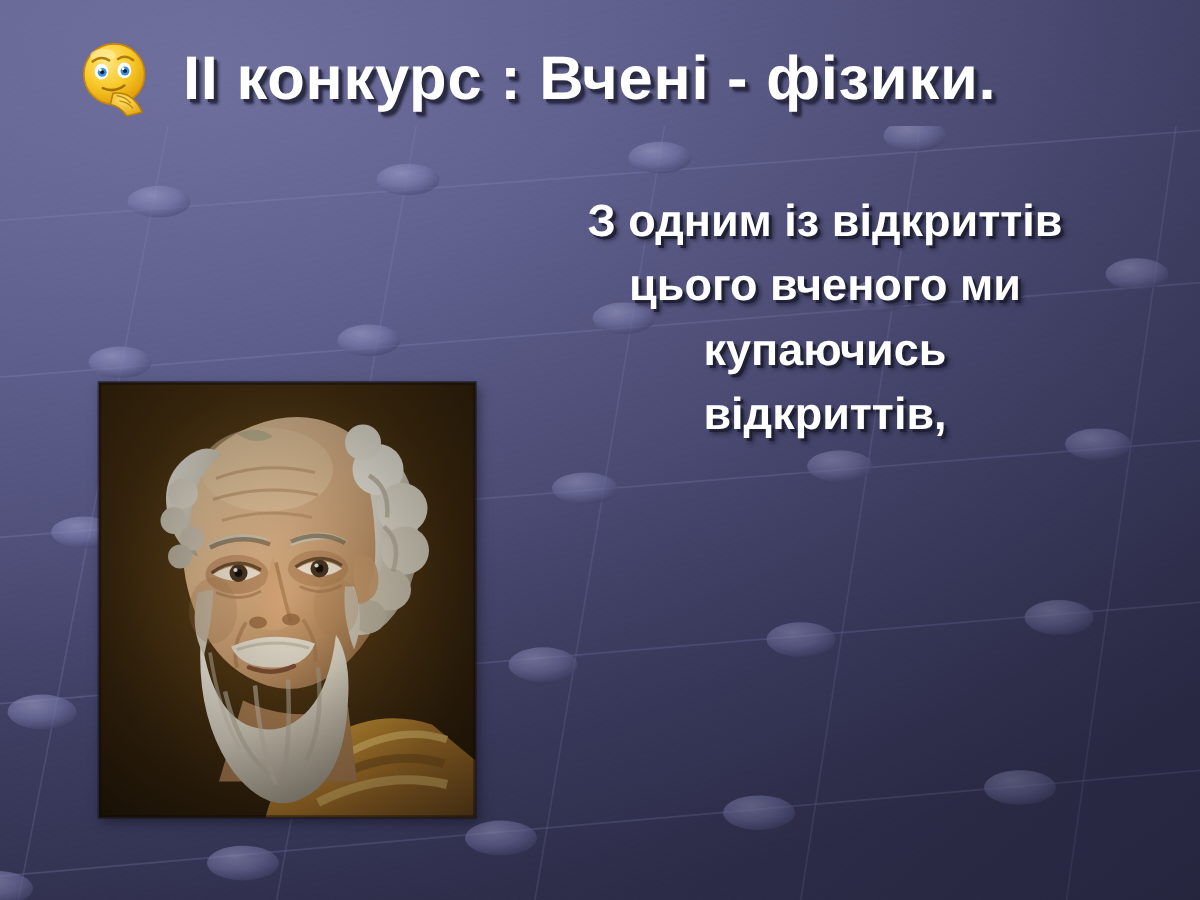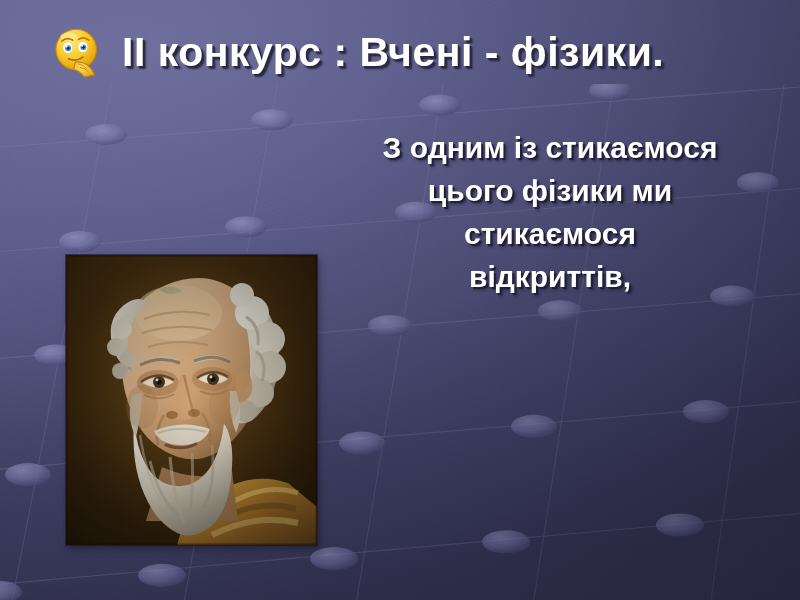--- a/index.html
+++ b/index.html
@@ -233,23 +233,23 @@
 
       <path d="M30 44 q9 -1 15 4 q5 4 8 11 l-12 3 q-6 -8 -13 -9 z" fill="url(#handG)" stroke="#b97f05" stroke-width="1.2"></path>
       <path d="M33 46 q7 1 11 6" stroke="#c08706" stroke-width="1" fill="none"></path>
       <path d="M35 50 q7 1 11 6" stroke="#c08706" stroke-width="1" fill="none"></path>
     </svg>
 
     <div class="slide-title">II конкурс : Вчені - фізики.</div>
   </div>
 
   <div class="body-text">
-    <span class="ln">З одним із стикаємося</span>
-    <span class="ln">цього фізики ми</span>
-    <span class="ln">стикаємося</span>
+    <span class="ln">З одним із відкриттів</span>
+    <span class="ln">цього вченого ми</span>
+    <span class="ln">купаючись</span>
     <span class="ln">відкриттів,</span>
   </div>
 
   <div class="portrait">
     <svg viewBox="0 0 251 290" preserveAspectRatio="xMidYMid slice">
       <defs>
         <radialGradient id="bgPaint" cx="46%" cy="34%" r="88%">
           <stop offset="0%" stop-color="#6d4d1c"></stop>
           <stop offset="46%" stop-color="#4a3211"></stop>
           <stop offset="100%" stop-color="#1d1307"></stop>

